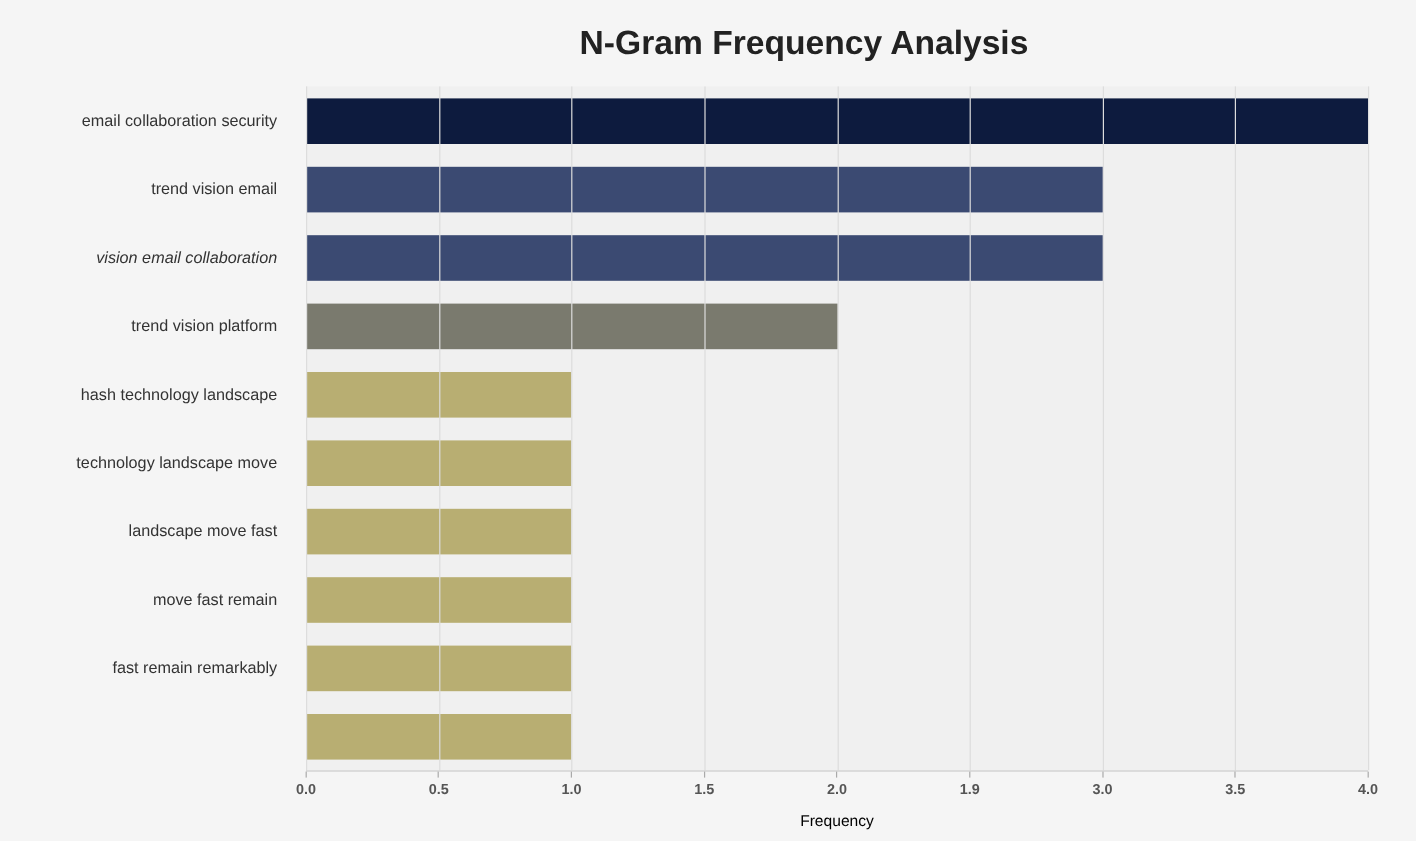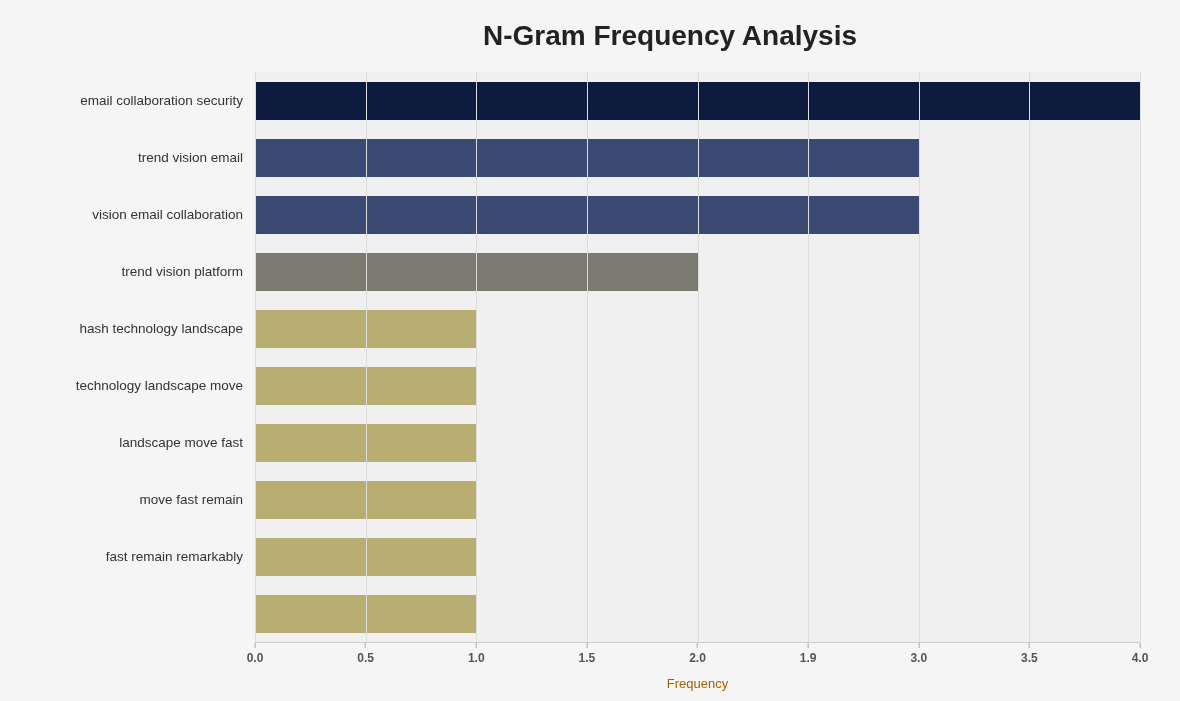--- a/index.html
+++ b/index.html
@@ -44,21 +44,21 @@
     .labels-col {
       width: 235px;
       flex-shrink: 0;
       display: flex;
       flex-direction: column;
     }
     .label-cell {
       display: flex;
       align-items: center;
       justify-content: flex-end;
-      padding-right: 12px;
+      padding-right: 24px;
       font-size: 13.5px;
       color: #333;
     }
     .bars-col {
       flex: 1;
       position: relative;
       background: #f0f0f0;
     }
     .grid-line {
       position: absolute;
@@ -98,37 +98,37 @@
     .x-tick-line {
       width: 1px;
       height: 5px;
       background: #aaa;
       margin: 0 auto 3px;
     }
     .x-axis-label {
       text-align: center;
       margin-left: 235px;
       font-size: 13px;
-      color: #a16207;
+      color: #000000;
       margin-top: 4px;
     }
   </style>
 </head>
 <body>
 
 <div class="chart-container">
   <div class="chart-title">N-Gram Frequency Analysis</div>
 
   <div class="chart-inner">
     <div class="bars-with-grid">
 
       <div class="labels-col" id="labels-col">
           <div class="label-cell" style="height: 57px;">email collaboration security</div>
           <div class="label-cell" style="height: 57px;">trend vision email</div>
-          <div class="label-cell" style="height: 57px;">vision email collaboration</div>
+          <div class="label-cell" style="height: 57px; font-style: italic;">vision email collaboration</div>
           <div class="label-cell" style="height: 57px;">trend vision platform</div>
           <div class="label-cell" style="height: 57px;">hash technology landscape</div>
           <div class="label-cell" style="height: 57px;">technology landscape move</div>
           <div class="label-cell" style="height: 57px;">landscape move fast</div>
           <div class="label-cell" style="height: 57px;">move fast remain</div>
           <div class="label-cell" style="height: 57px;">fast remain remarkably</div>
         </div>
 
       <div class="bars-col" id="bars-col">
           <div class="bar-row-in-grid" style="height: 57px;">

